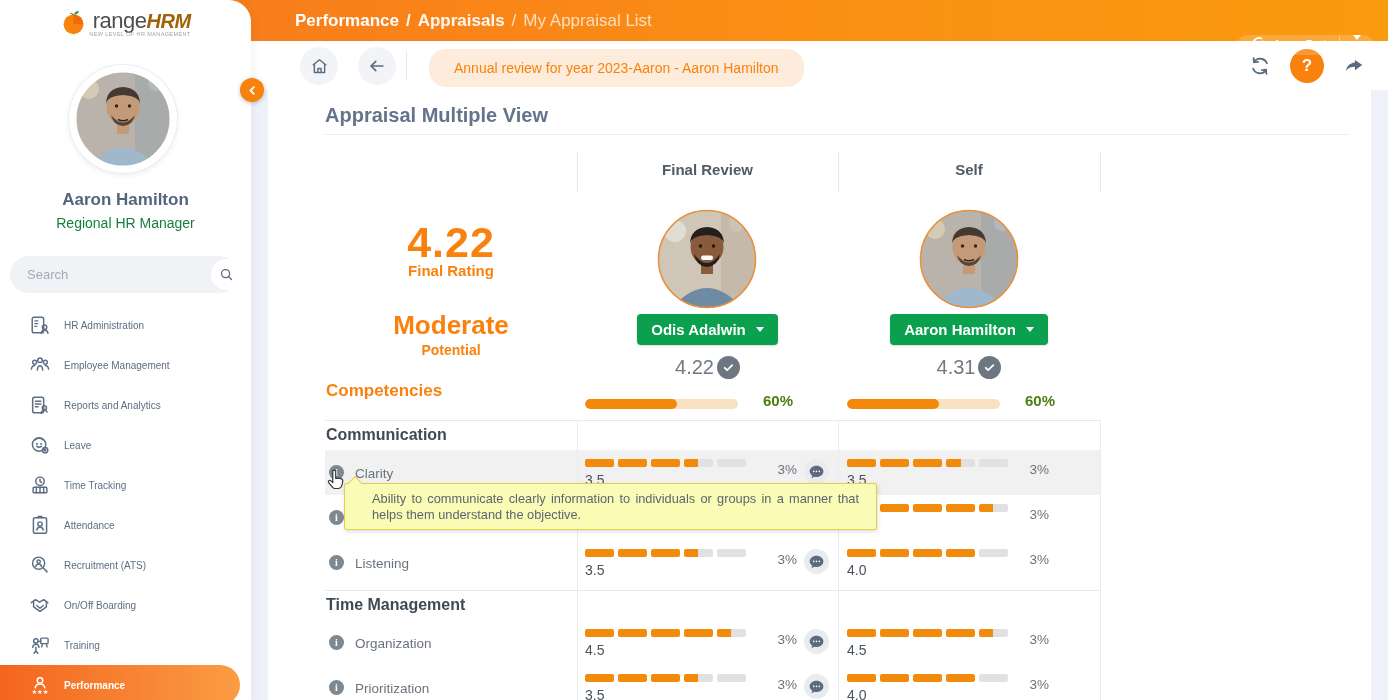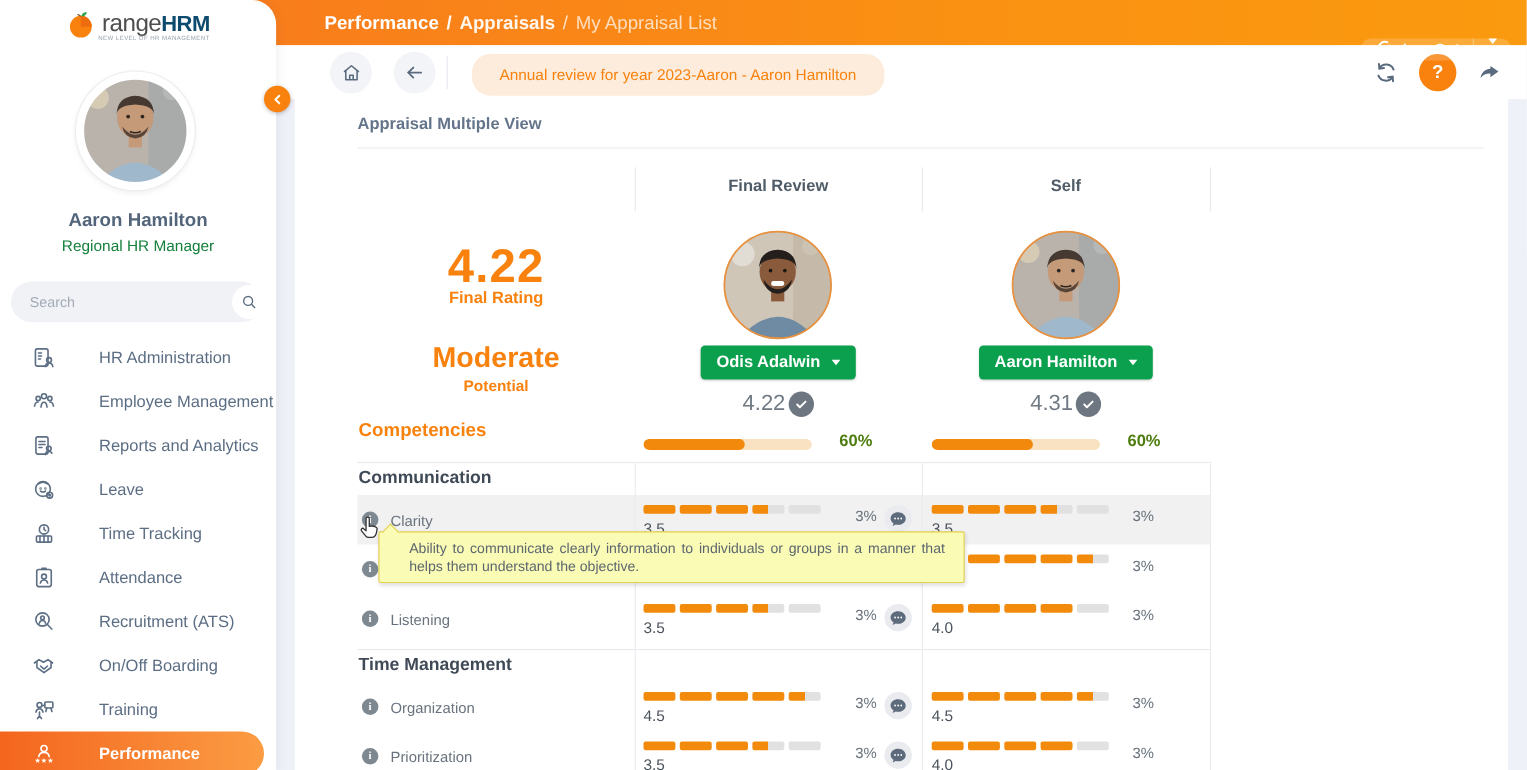--- a/index.html
+++ b/index.html
@@ -21,21 +21,21 @@
   .logout-main { display:flex; align-items:center; gap:7px; padding:0 12px 0 13px; font-size:13.5px; font-weight:bold; }
   .logout-div { width:1px; height:27px; background:rgba(255,255,255,.35); }
   .logout-caret { padding:0 13px; display:flex; align-items:center; }
   .caret-down { width:0; height:0; border-left:4.5px solid transparent; border-right:4.5px solid transparent; border-top:5px solid #fff; }
 
   
   .sidebar { position:absolute; left:0; top:0; width:251px; height:700px; background:#fff;
     border-top-right-radius:22px; box-shadow:2px 0 8px rgba(70,80,100,.07); z-index:10; }
   .logo { position:absolute; left:0; top:8px; width:251px; display:flex; justify-content:center; align-items:flex-start; gap:2px; }
   .logo-word { font-size:22px; color:#4e4e4e; letter-spacing:-0.5px; line-height:26px; }
-  .logo-hrm { color:#0c4a6e; font-weight:bold; font-size:20px; }
+  .logo-hrm { color:#a16207; font-weight:bold; font-size:20px;font-style:italic; }
   .logo-text-wrap { display:flex; flex-direction:column; align-items:flex-end; }
   .logo-tag { font-size:5.5px; color:#9aa3ad; letter-spacing:.4px; margin-top:-3px; }
   .collapse-btn { position:absolute; left:240px; top:78px; width:24px; height:24px; border-radius:50%;
     background:#f8820d; z-index:30; display:flex; align-items:center; justify-content:center;
     box-shadow:0 1px 4px rgba(0,0,0,.25); cursor:pointer; }
   .side-avatar { position:absolute; left:69px; top:65px; width:108px; height:108px; border-radius:50%;
     background:#fff; box-shadow:0 0 0 1px #ededf1, 0 2px 6px rgba(0,0,0,.08); display:flex; align-items:center; justify-content:center; }
   .user-name { position:absolute; left:0; top:190px; width:251px; text-align:center;
     font-size:17px; font-weight:bold; color:#53657a; }
   .user-role { position:absolute; left:0; top:215px; width:251px; text-align:center;
@@ -43,21 +43,21 @@
   .search-wrap { position:absolute; left:10px; top:256px; width:228px; height:37px;
     background:#f1f2f6; border-radius:19px; display:flex; align-items:center; }
   .search-wrap input { flex:1; border:none; outline:none; background:transparent; padding:0 8px 0 17px;
     font-size:13px; color:#444; font-family:"Liberation Sans",sans-serif; }
   .search-wrap input::placeholder { color:#a2abb6; }
   .search-btn { width:31px; height:31px; margin-right:3px; border-radius:50%; background:#fff;
     display:flex; align-items:center; justify-content:center; cursor:pointer; flex:0 0 31px; }
   .menu { position:absolute; left:0; top:305px; width:251px; }
   .menu-item { height:40px; display:flex; align-items:center; padding-left:28px; cursor:pointer; color:#5c6e84; }
   .menu-item .mi-icon { width:23px; height:23px; margin-right:13px; display:flex; align-items:center; justify-content:center; }
-  .menu-item .mi-label { font-size:15px;margin-left:26px; }
+  .menu-item .mi-label { font-size:10px; }
   .menu-item.active { width:240px; background:linear-gradient(90deg,#f4651e,#fb9c43);
     border-radius:0 20px 20px 0; color:#fff; }
   .menu-item.active .mi-label { font-weight:bold; }
 
   
   .toolbar { position:absolute; left:251px; top:41px; width:1137px; height:49px; background:#fff; z-index:1; }
   .tb-circle { position:absolute; width:38px; height:38px; border-radius:50%; background:#f2f4f8;
     display:flex; align-items:center; justify-content:center; cursor:pointer; color:#5a6b7f; }
   .tb-home { left:49px; top:6px; }
   .tb-back { left:107px; top:6px; font-size:20px; }
@@ -65,21 +65,21 @@
   .context-pill { position:absolute; left:178px; top:8px; height:38px; display:flex; align-items:center;
     background:#fdeoff; background:#fdecdc; border-radius:17px; padding:0 25px;
     color:#f8820d; font-size:14px; cursor:pointer; }
   .tb-right { position:absolute; right:16px; top:0; height:49px; display:flex; align-items:center; gap:12px; }
   .tb-ghost { width:36px; height:36px; border-radius:50%; display:flex; align-items:center; justify-content:center; cursor:pointer; }
   .tb-help { width:34px; height:34px; border-radius:50%; background:#f8820d; color:#fff;
     font-size:17px; font-weight:bold; display:flex; align-items:center; justify-content:center; cursor:pointer; }
 
   
   .card { position:absolute; left:268px; top:90px; width:1103px; height:610px; background:#fff; z-index:1; }
-  .page-title { position:absolute; left:57px; top:14px; font-size:15px; font-weight:bold; color:#64748b; }
+  .page-title { position:absolute; left:57px; top:14px; font-size:20px; font-weight:bold; color:#64748b; }
   .hr-top { position:absolute; left:57px; top:44px; width:1024px; border-top:1px solid #e9ebf0; }
   .colheads { position:absolute; left:0; top:62px; width:1103px; height:40px; }
   .vline-h { position:absolute; top:0; width:1px; height:40px; background:#e6e8ed; }
   .colhead-label { position:absolute; top:9px; font-size:15px; font-weight:bold; color:#4f5b67; text-align:center; }
   .vline-rows { position:absolute; top:330px; height:280px; width:1px; background:#e9ebef; z-index:1; }
 
   .sum-left { position:absolute; left:57px; top:130px; width:252px; text-align:center; color:#f8820d; }
   .rating-big { font-size:43px; font-weight:bold; letter-spacing:1px; line-height:44px; }
   .rating-label { font-size:15px; font-weight:bold; margin-top:-2px; }
   .potential-big { font-size:26px; font-weight:bold; margin-top:31px; }

